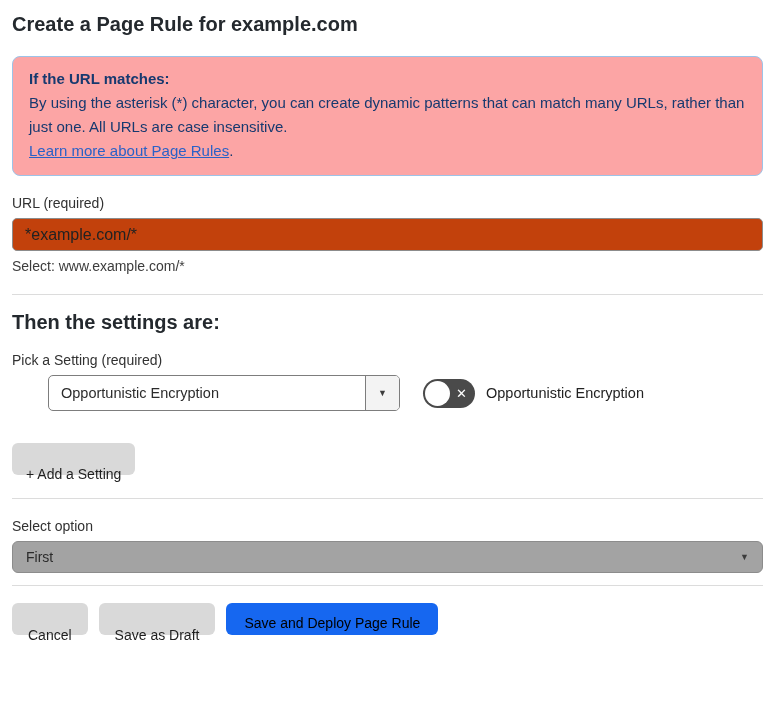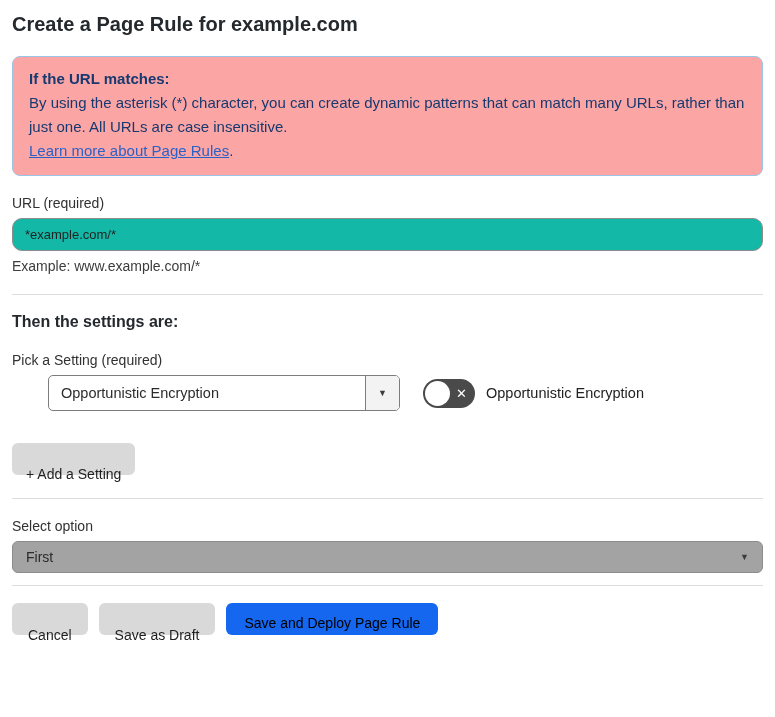--- a/index.html
+++ b/index.html
@@ -52,39 +52,39 @@
     font-size: 14px;
     line-height: 18px;
     color: #3c3c3c;
   }
 
   .text-input {
     margin-top: 6px;
     width: 751px;
     height: 33px;
     border: 1px solid #8c8c8c;
-    border-radius: 10px;
+    border-radius: 5px;
     padding: 0 12px;
-    font-size: 13px;
+    font-size: 16px;
     color: #222;
     font-family: "Liberation Sans", "DejaVu Sans", sans-serif;
-    background: #14b8a6;
+    background: #c2410c;
     outline: none;
   }
 
   .divider {
     margin-top: 19px;
     border: none;
     border-top: 1px solid #dcdcdc;
     height: 0;
   }
 
   .section-heading {
     margin-top: 16px;
-    font-size: 16px;
+    font-size: 20px;
     line-height: 22px;
     font-weight: bold;
     color: #24292e;
   }
   .section-heading.order { margin-top: 20px; }
 
   
   .picker-row {
     margin-top: 6px;
     display: flex;
@@ -227,21 +227,21 @@
   <h1 class="page-title">Create a Page Rule for example.com</h1>
 
   <div class="info-box">
     <div class="info-heading">If the URL matches:</div>
     <div>By using the asterisk (*) character, you can create dynamic patterns that can match many URLs, rather than just one. All URLs are case insensitive.</div>
     <div><a class="info-link">Learn more about Page Rules</a><span class="info-link-suffix">.</span></div>
   </div>
 
   <label class="field-label">URL (required)</label>
   <input class="text-input" type="text" value="*example.com/*" style="">
-  <div class="field-helper">Example: www.example.com/*</div>
+  <div class="field-helper">Select: www.example.com/*</div>
 
   <hr class="divider">
 
   <h2 class="section-heading">Then the settings are:</h2>
 
   <label class="field-label">Pick a Setting (required)</label>
 
   <div class="picker-row">
     <div class="dropdown">
       <div class="dropdown-value">Opportunistic Encryption</div>

